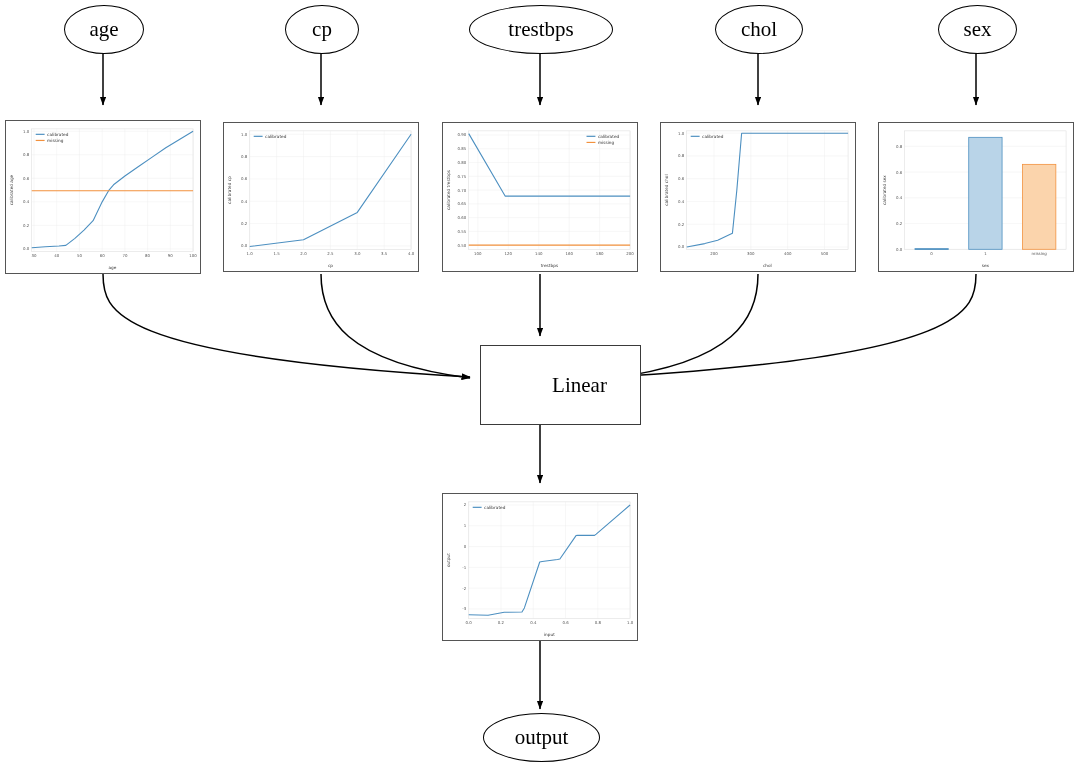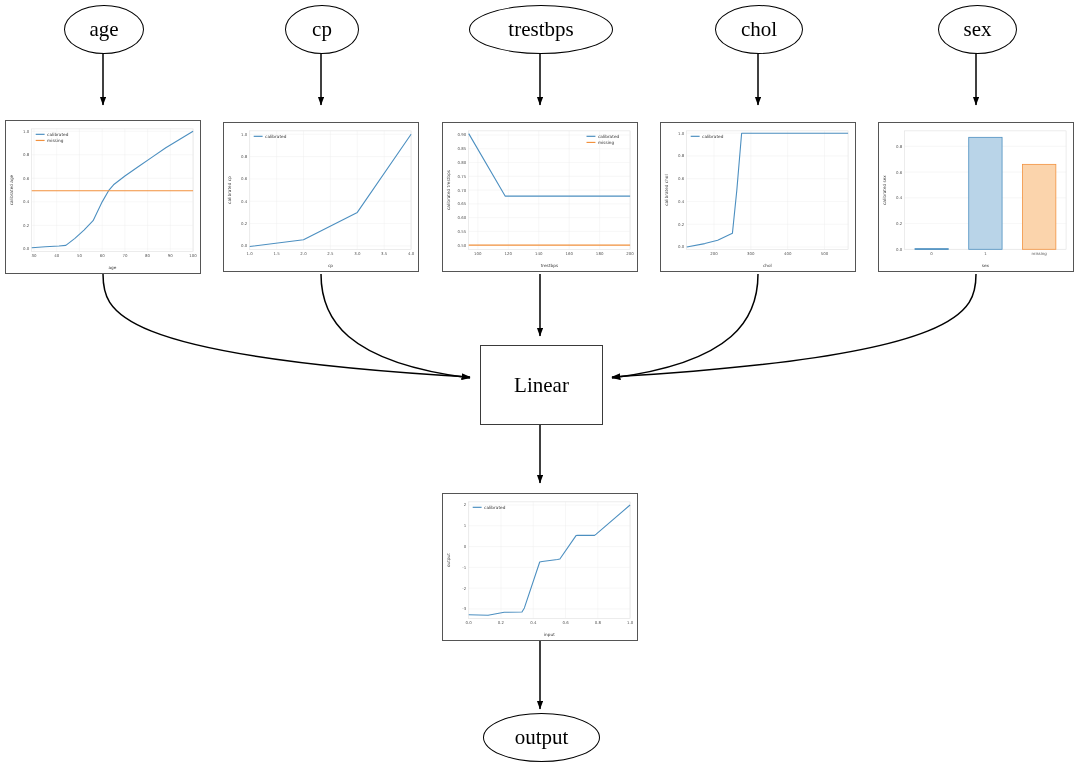--- a/index.html
+++ b/index.html
@@ -6,21 +6,21 @@
   body{width:1080px;height:767px;position:relative;overflow:hidden;
        font-family:"Liberation Sans",sans-serif;}
   #stage{position:absolute;left:0;top:0;width:1080px;height:635px;}
   #edges{position:absolute;left:0;top:0;width:1080px;height:767px;pointer-events:none;}
 
   .node-ellipse{position:absolute;display:flex;align-items:center;justify-content:center;
     border:1.3px solid #000;border-radius:50%;background:#fff;
     font-family:"Liberation Serif",serif;font-size:21px;color:#000;line-height:1;}
   .node-box{position:absolute;display:flex;align-items:center;justify-content:center;
     border:1.3px solid #3a3a3a;background:#fff;
-    font-family:"Liberation Serif",serif;font-size:21px;color:#000;}
+    font-family:"Liberation Serif",serif;font-size:21px;color:#000;padding-left:38px;}
 
   .panel{position:absolute;background:#ffffff;border:1.4px solid #555;box-sizing:border-box;}
   .mpl{position:absolute;left:0;top:0;width:100%;height:100%;}
   .tick{font-family:"DejaVu Sans",sans-serif;font-size:4.0px;fill:#555;}
   .axlab{font-family:"DejaVu Sans",sans-serif;font-size:4.3px;fill:#333;}
   .leg{font-family:"DejaVu Sans",sans-serif;font-size:4.3px;fill:#333;}
 </style>
 </head>
 <body>
 

